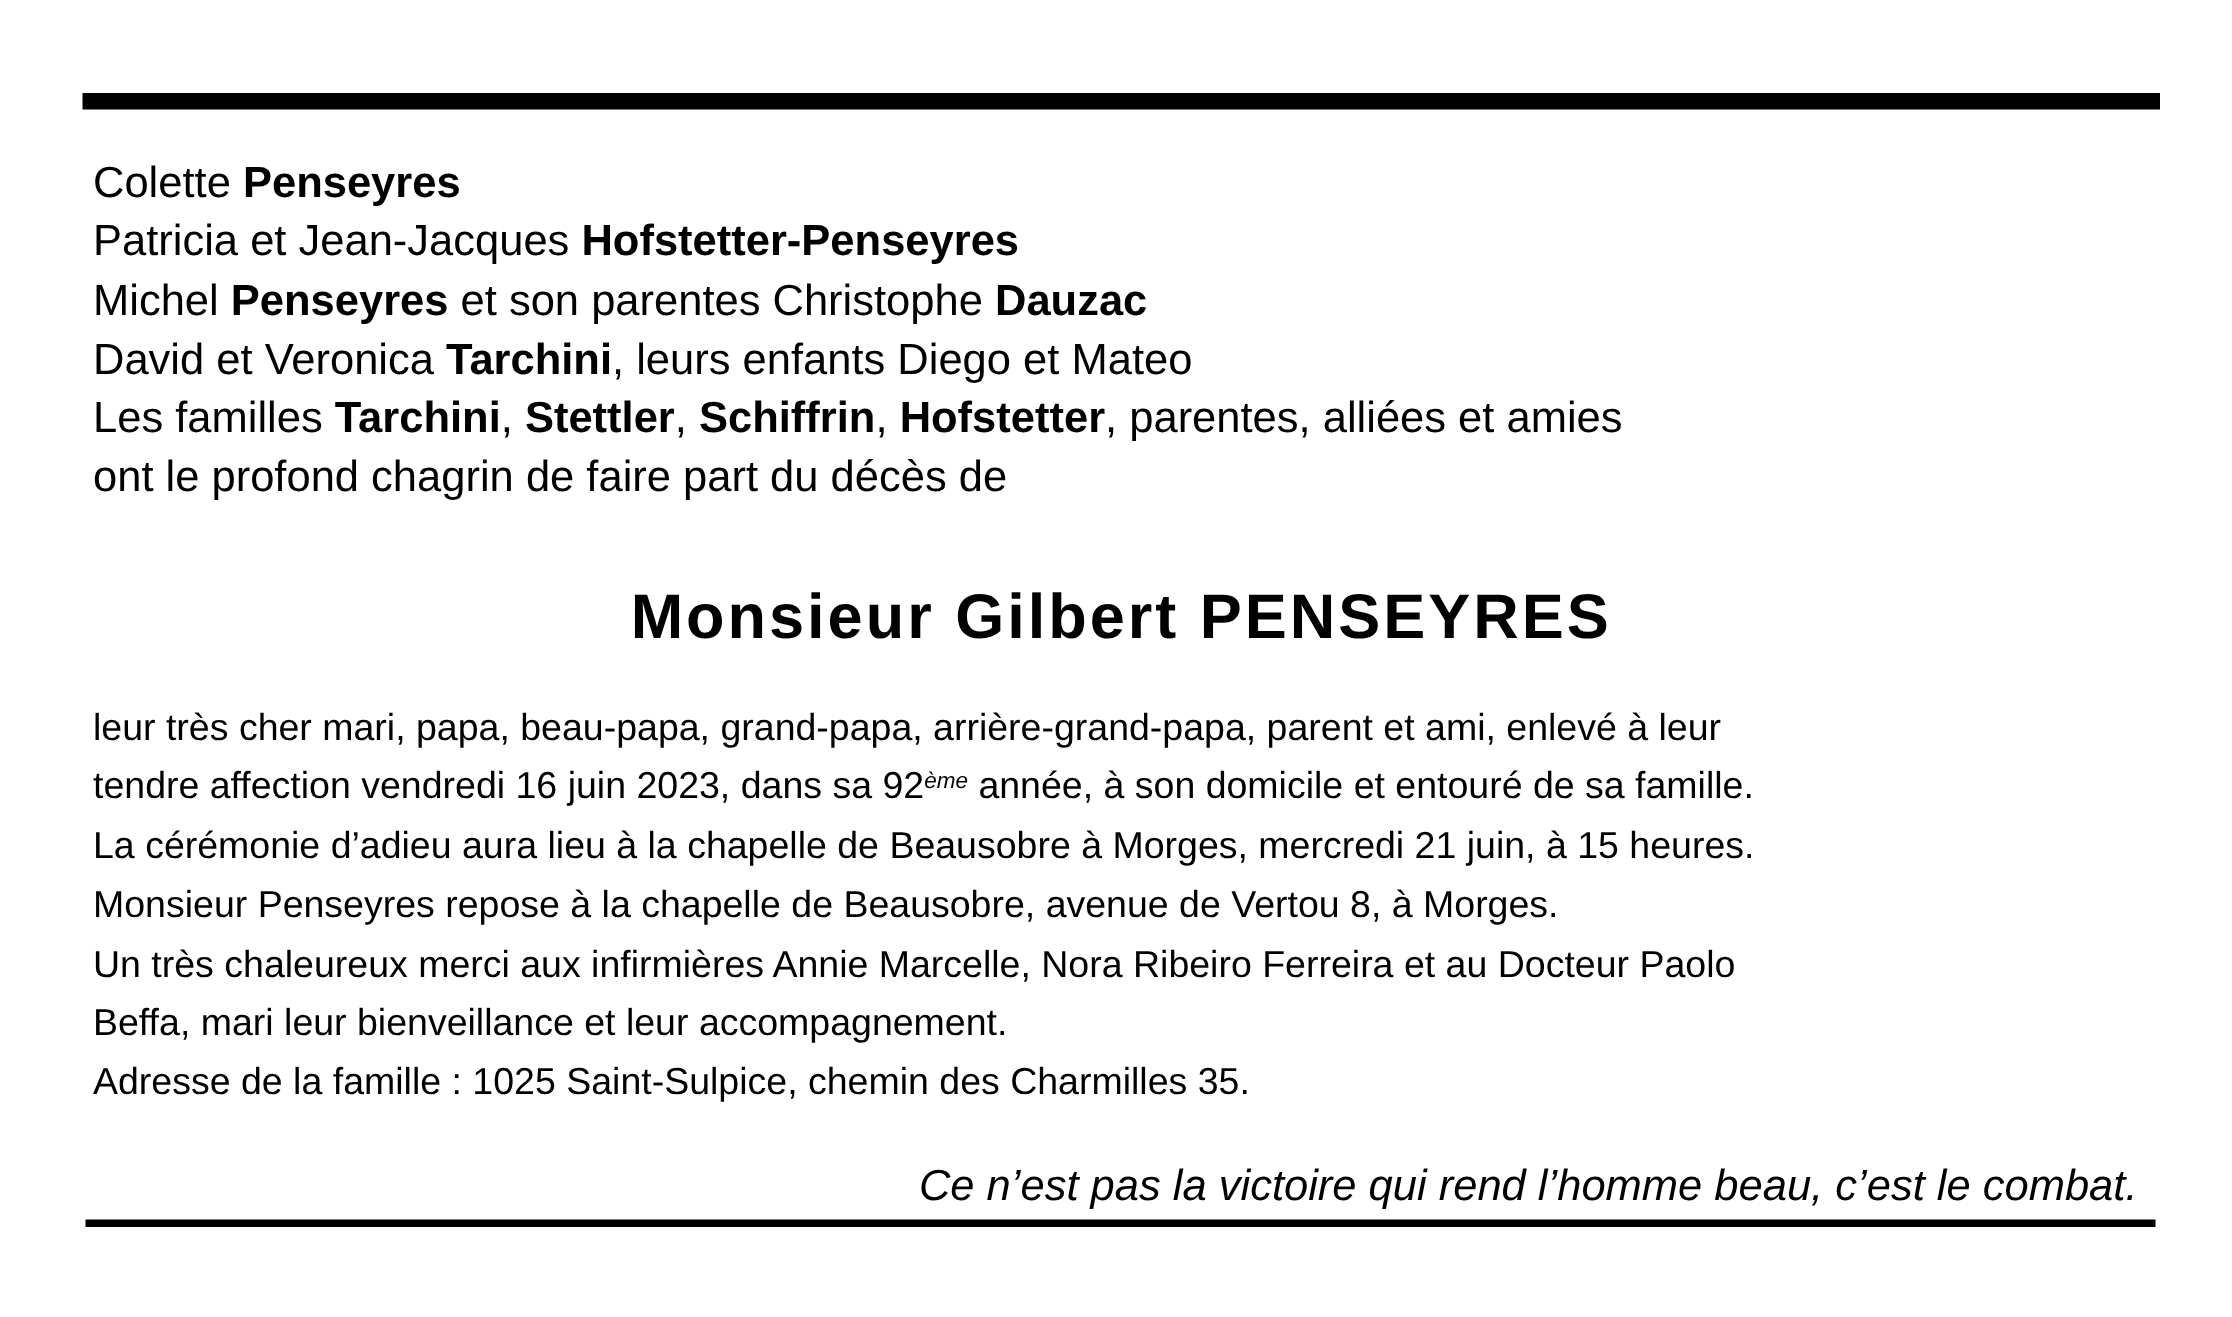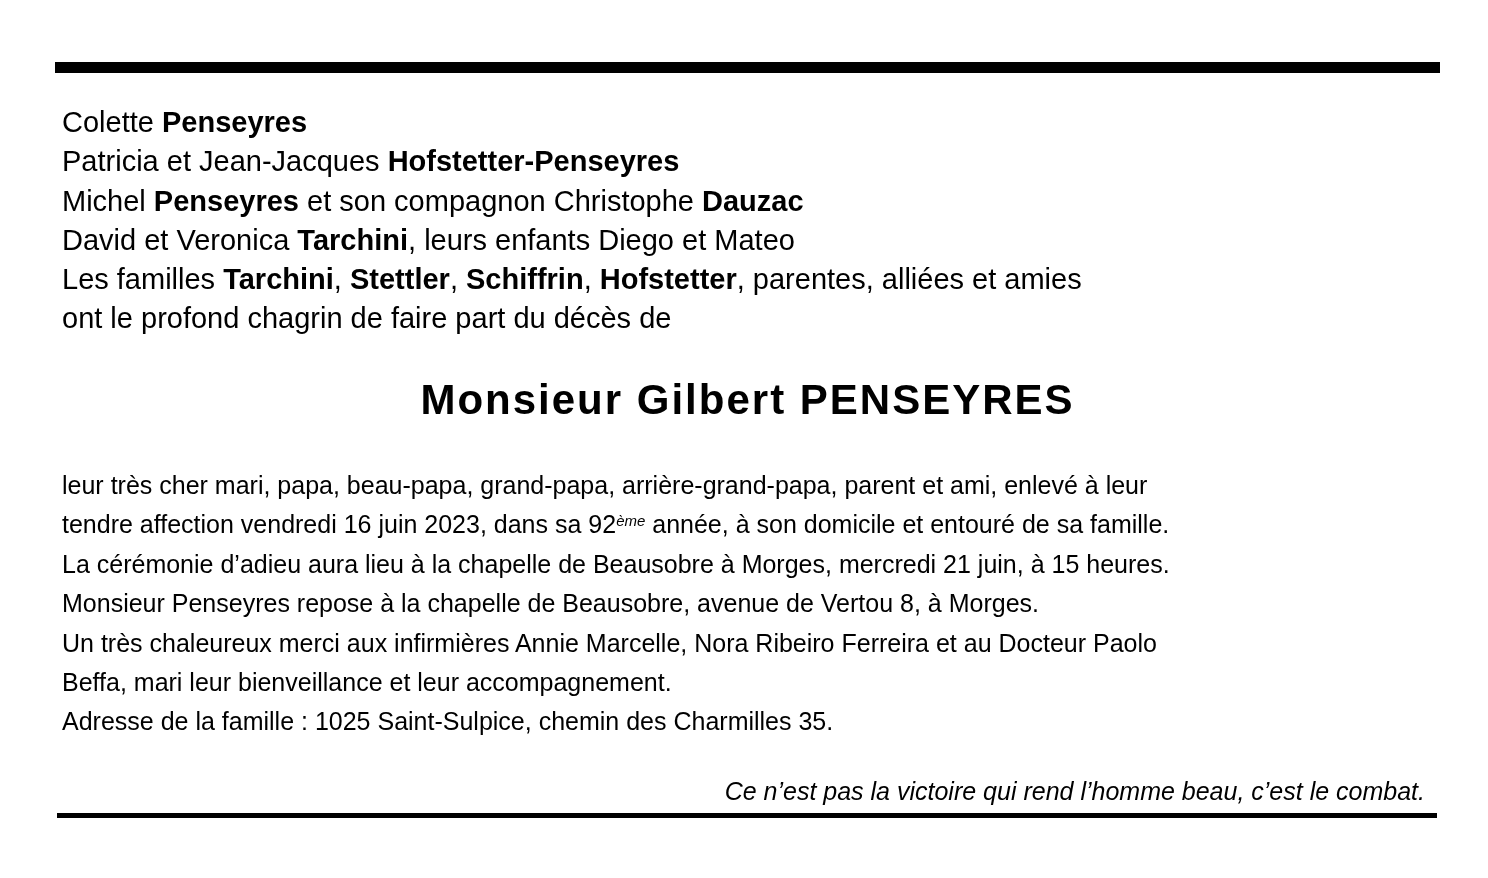--- a/index.html
+++ b/index.html
@@ -41,50 +41,50 @@
   .line { white-space: nowrap; }
   .b { font-weight: bold; }
   sup {
     font-size: 0.6em;
     vertical-align: 0.45em;
     line-height: 0;
     font-style: italic;
   }
   .title {
     position: absolute;
-    left: 55px; top: 375px;
+    left: 55px; top: 386px;
     width: 1385px;
     margin: 0;
     text-align: center;
     font-size: 42px;
     font-weight: bold;
     letter-spacing: 2px;
     line-height: 50px;
     white-space: nowrap;
   }
   .quote {
     position: absolute;
     left: 62px; right: 63px; top: 772px;
     text-align: right;
     font-style: italic;
-    font-size: 25px;
+    font-size: 29px;
     line-height: 39px;
     white-space: nowrap;
   }
 </style>
 </head>
 <body>
 
 <div class="page" style="background: rgb(255, 255, 255); color: rgb(0, 0, 0);">
   <div class="top-rule" style="background: rgb(0, 0, 0);"></div>
 
   <div class="intro">
       <div class="line"><span>Colette </span><span class="b">Penseyres</span></div>
       <div class="line"><span>Patricia et Jean-Jacques </span><span class="b">Hofstetter-Penseyres</span></div>
-      <div class="line"><span>Michel </span><span class="b">Penseyres</span><span> et son compagnon Christophe </span><span class="b">Dauzac</span></div>
+      <div class="line"><span>Michel </span><span class="b">Penseyres</span><span> et son parentes Christophe </span><span class="b">Dauzac</span></div>
       <div class="line"><span>David et Veronica </span><span class="b">Tarchini</span><span>, leurs enfants Diego et Mateo</span></div>
       <div class="line"><span>Les familles </span><span class="b">Tarchini</span><span>, </span><span class="b">Stettler</span><span>, </span><span class="b">Schiffrin</span><span>, </span><span class="b">Hofstetter</span><span>, parentes, alliées et amies</span></div>
       <div class="line"><span>ont le profond chagrin de faire part du décès de</span></div>
     </div>
 
   <h1 class="title">Monsieur Gilbert PENSEYRES</h1>
 
   <div class="body-block">
       <div class="line"><span>leur très cher mari, papa, beau-papa, grand-papa, arrière-grand-papa, parent et ami, enlevé à leur</span></div>
       <div class="line"><span>tendre affection vendredi 16 juin 2023, dans sa 92</span><sup>ème</sup><span> année, à son domicile et entouré de sa famille.</span></div>

